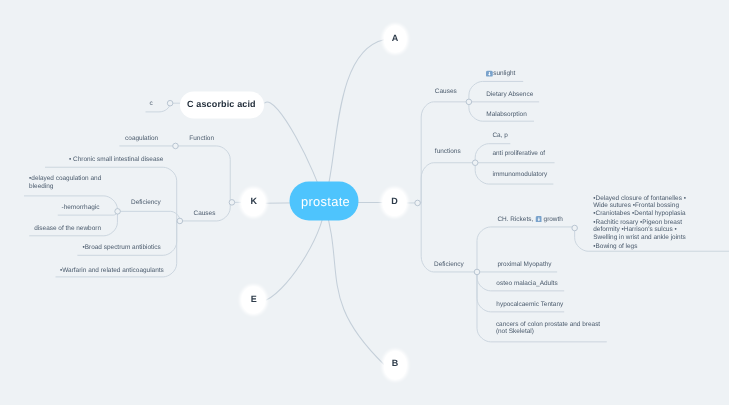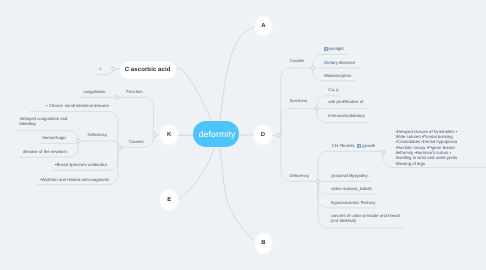--- a/index.html
+++ b/index.html
@@ -88,21 +88,21 @@
       <circle cx="278.4" cy="135.3" r="1.85"></circle>
       <circle cx="312.6" cy="67.9" r="1.85"></circle>
       <circle cx="316.8" cy="108.5" r="1.85"></circle>
       <circle cx="318" cy="181.3" r="1.85"></circle>
       <circle cx="383.1" cy="152" r="1.85"></circle>
       <circle cx="113.4" cy="68.8" r="1.85"></circle>
     </g>
   </svg>
 
   <div id="root">
-    <span>deformity</span>
+    <span>prostate</span>
   </div>
 
   <div class="vitnode" id="nA">
       <span>A</span>
     </div>
   <div class="vitnode" id="nB">
       <span>B</span>
     </div>
   <div class="vitnode" id="nE">
       <span>E</span>

